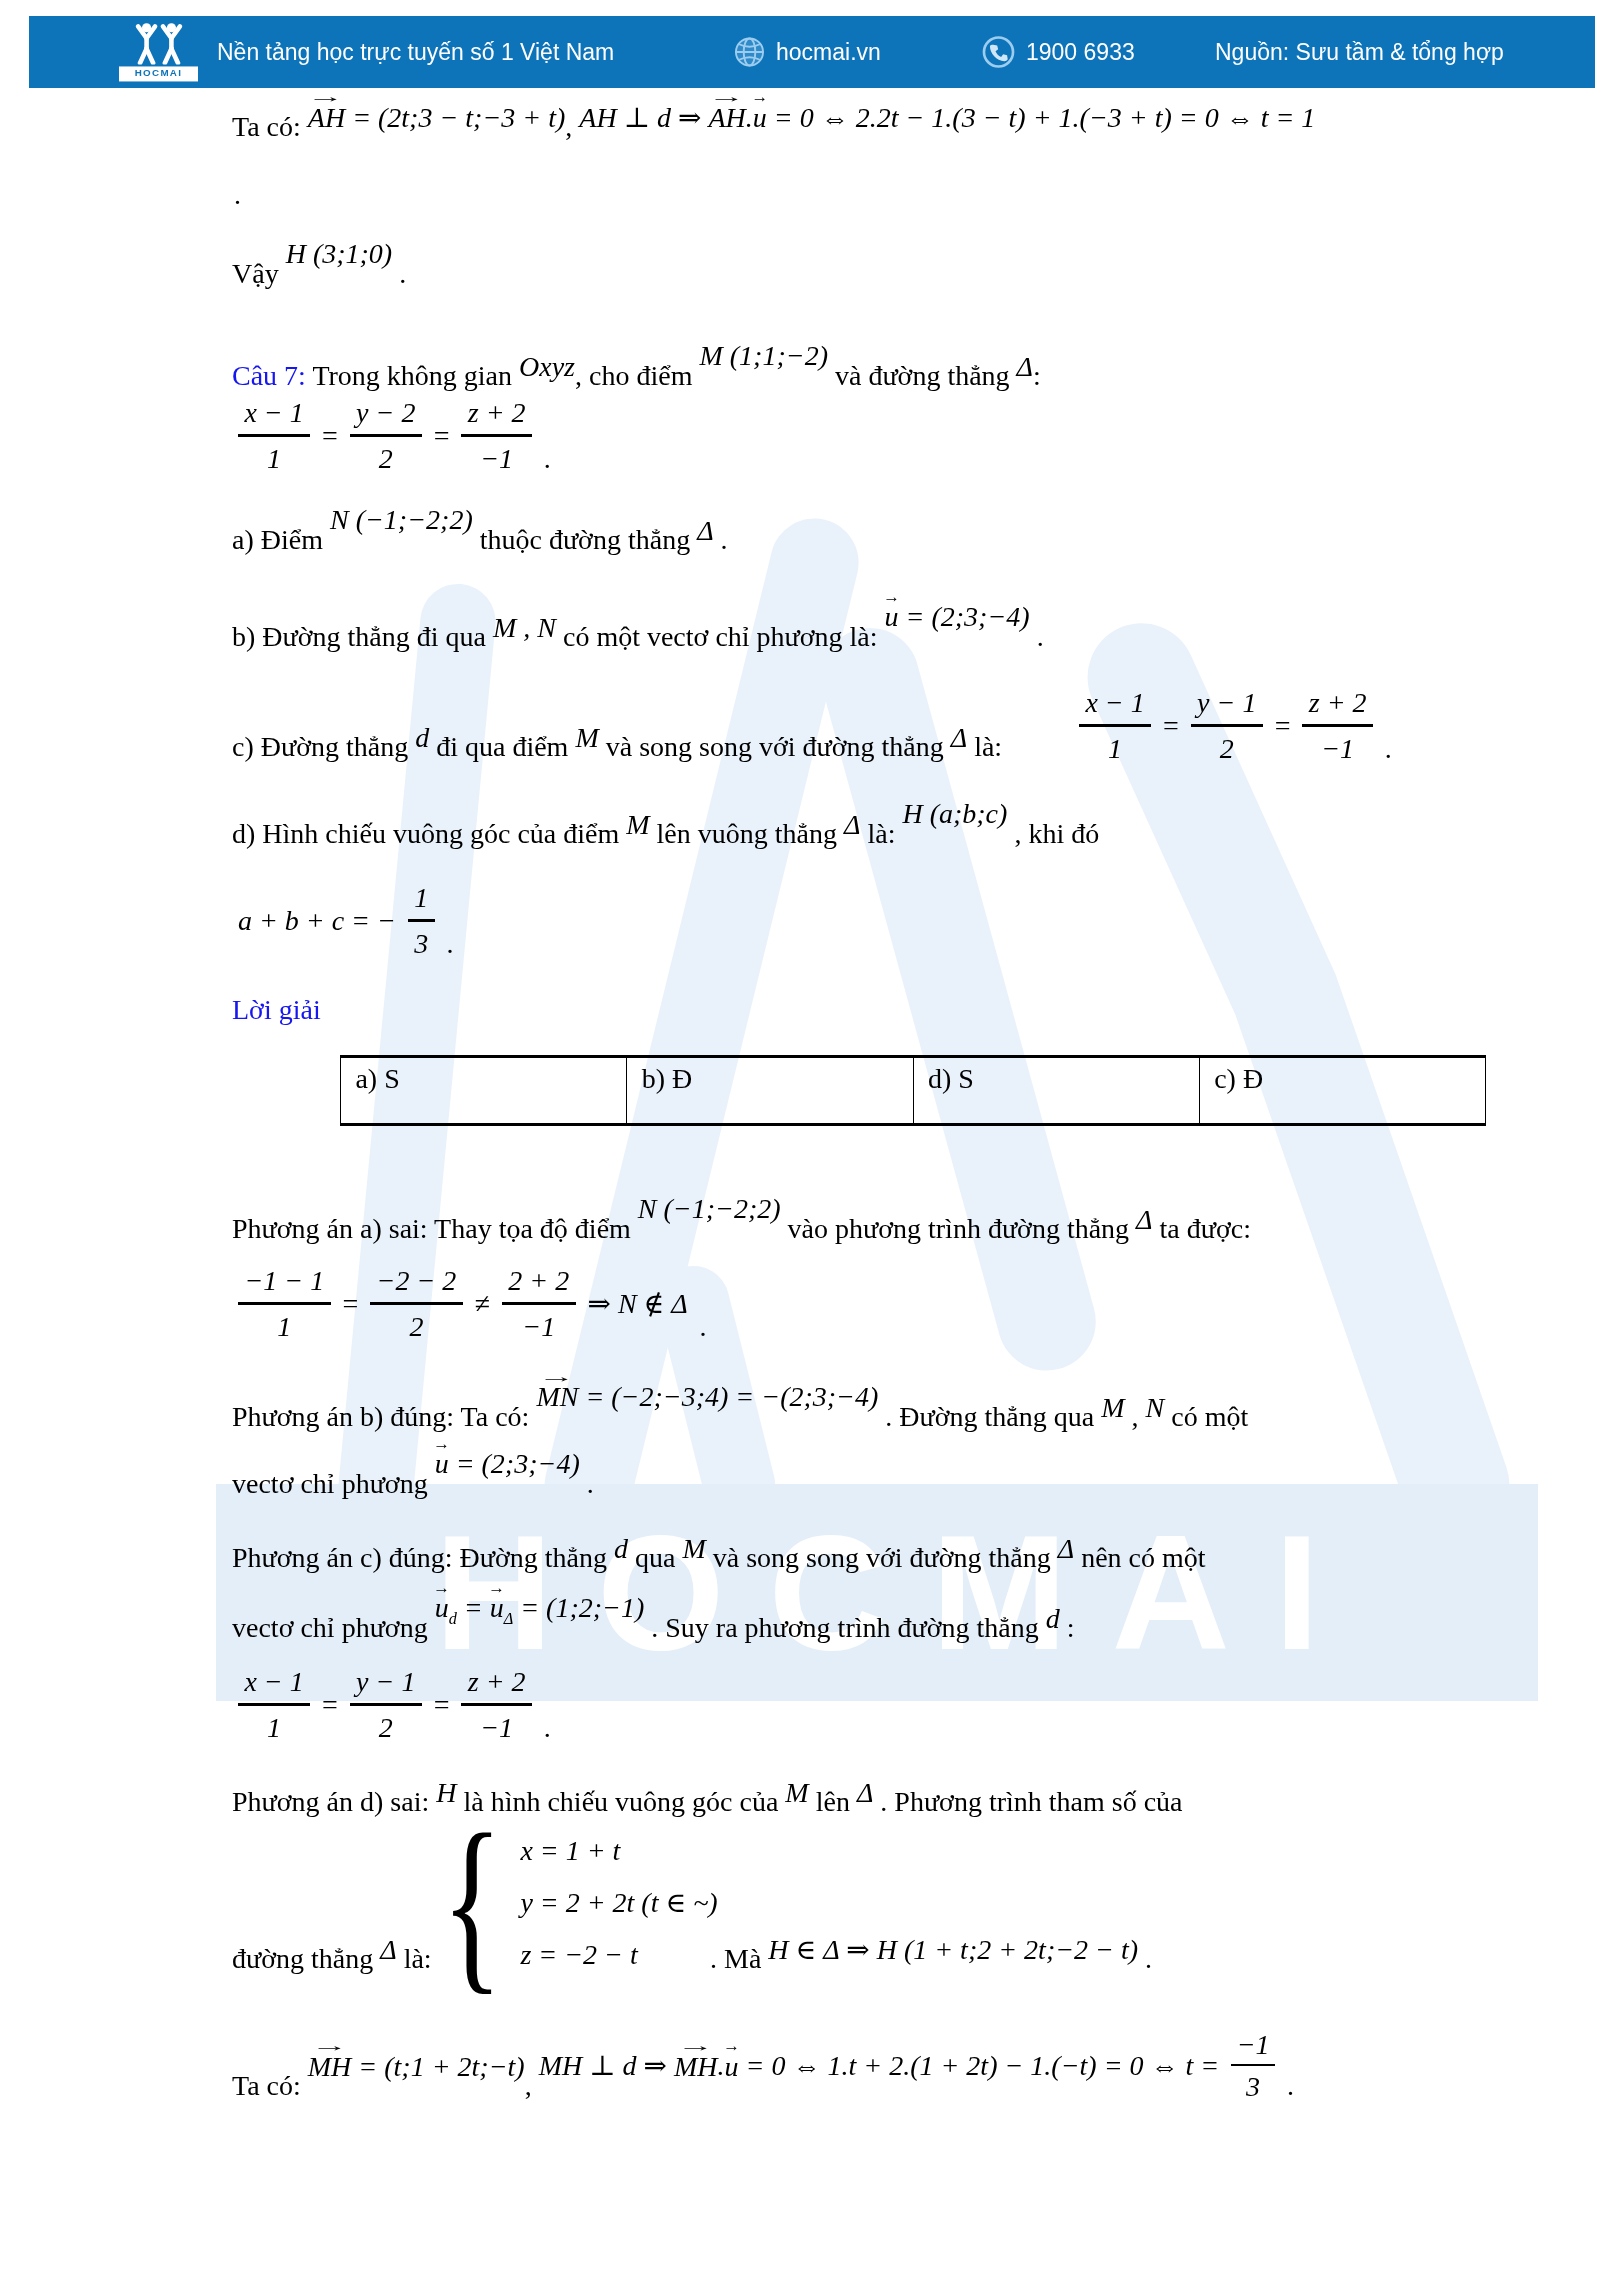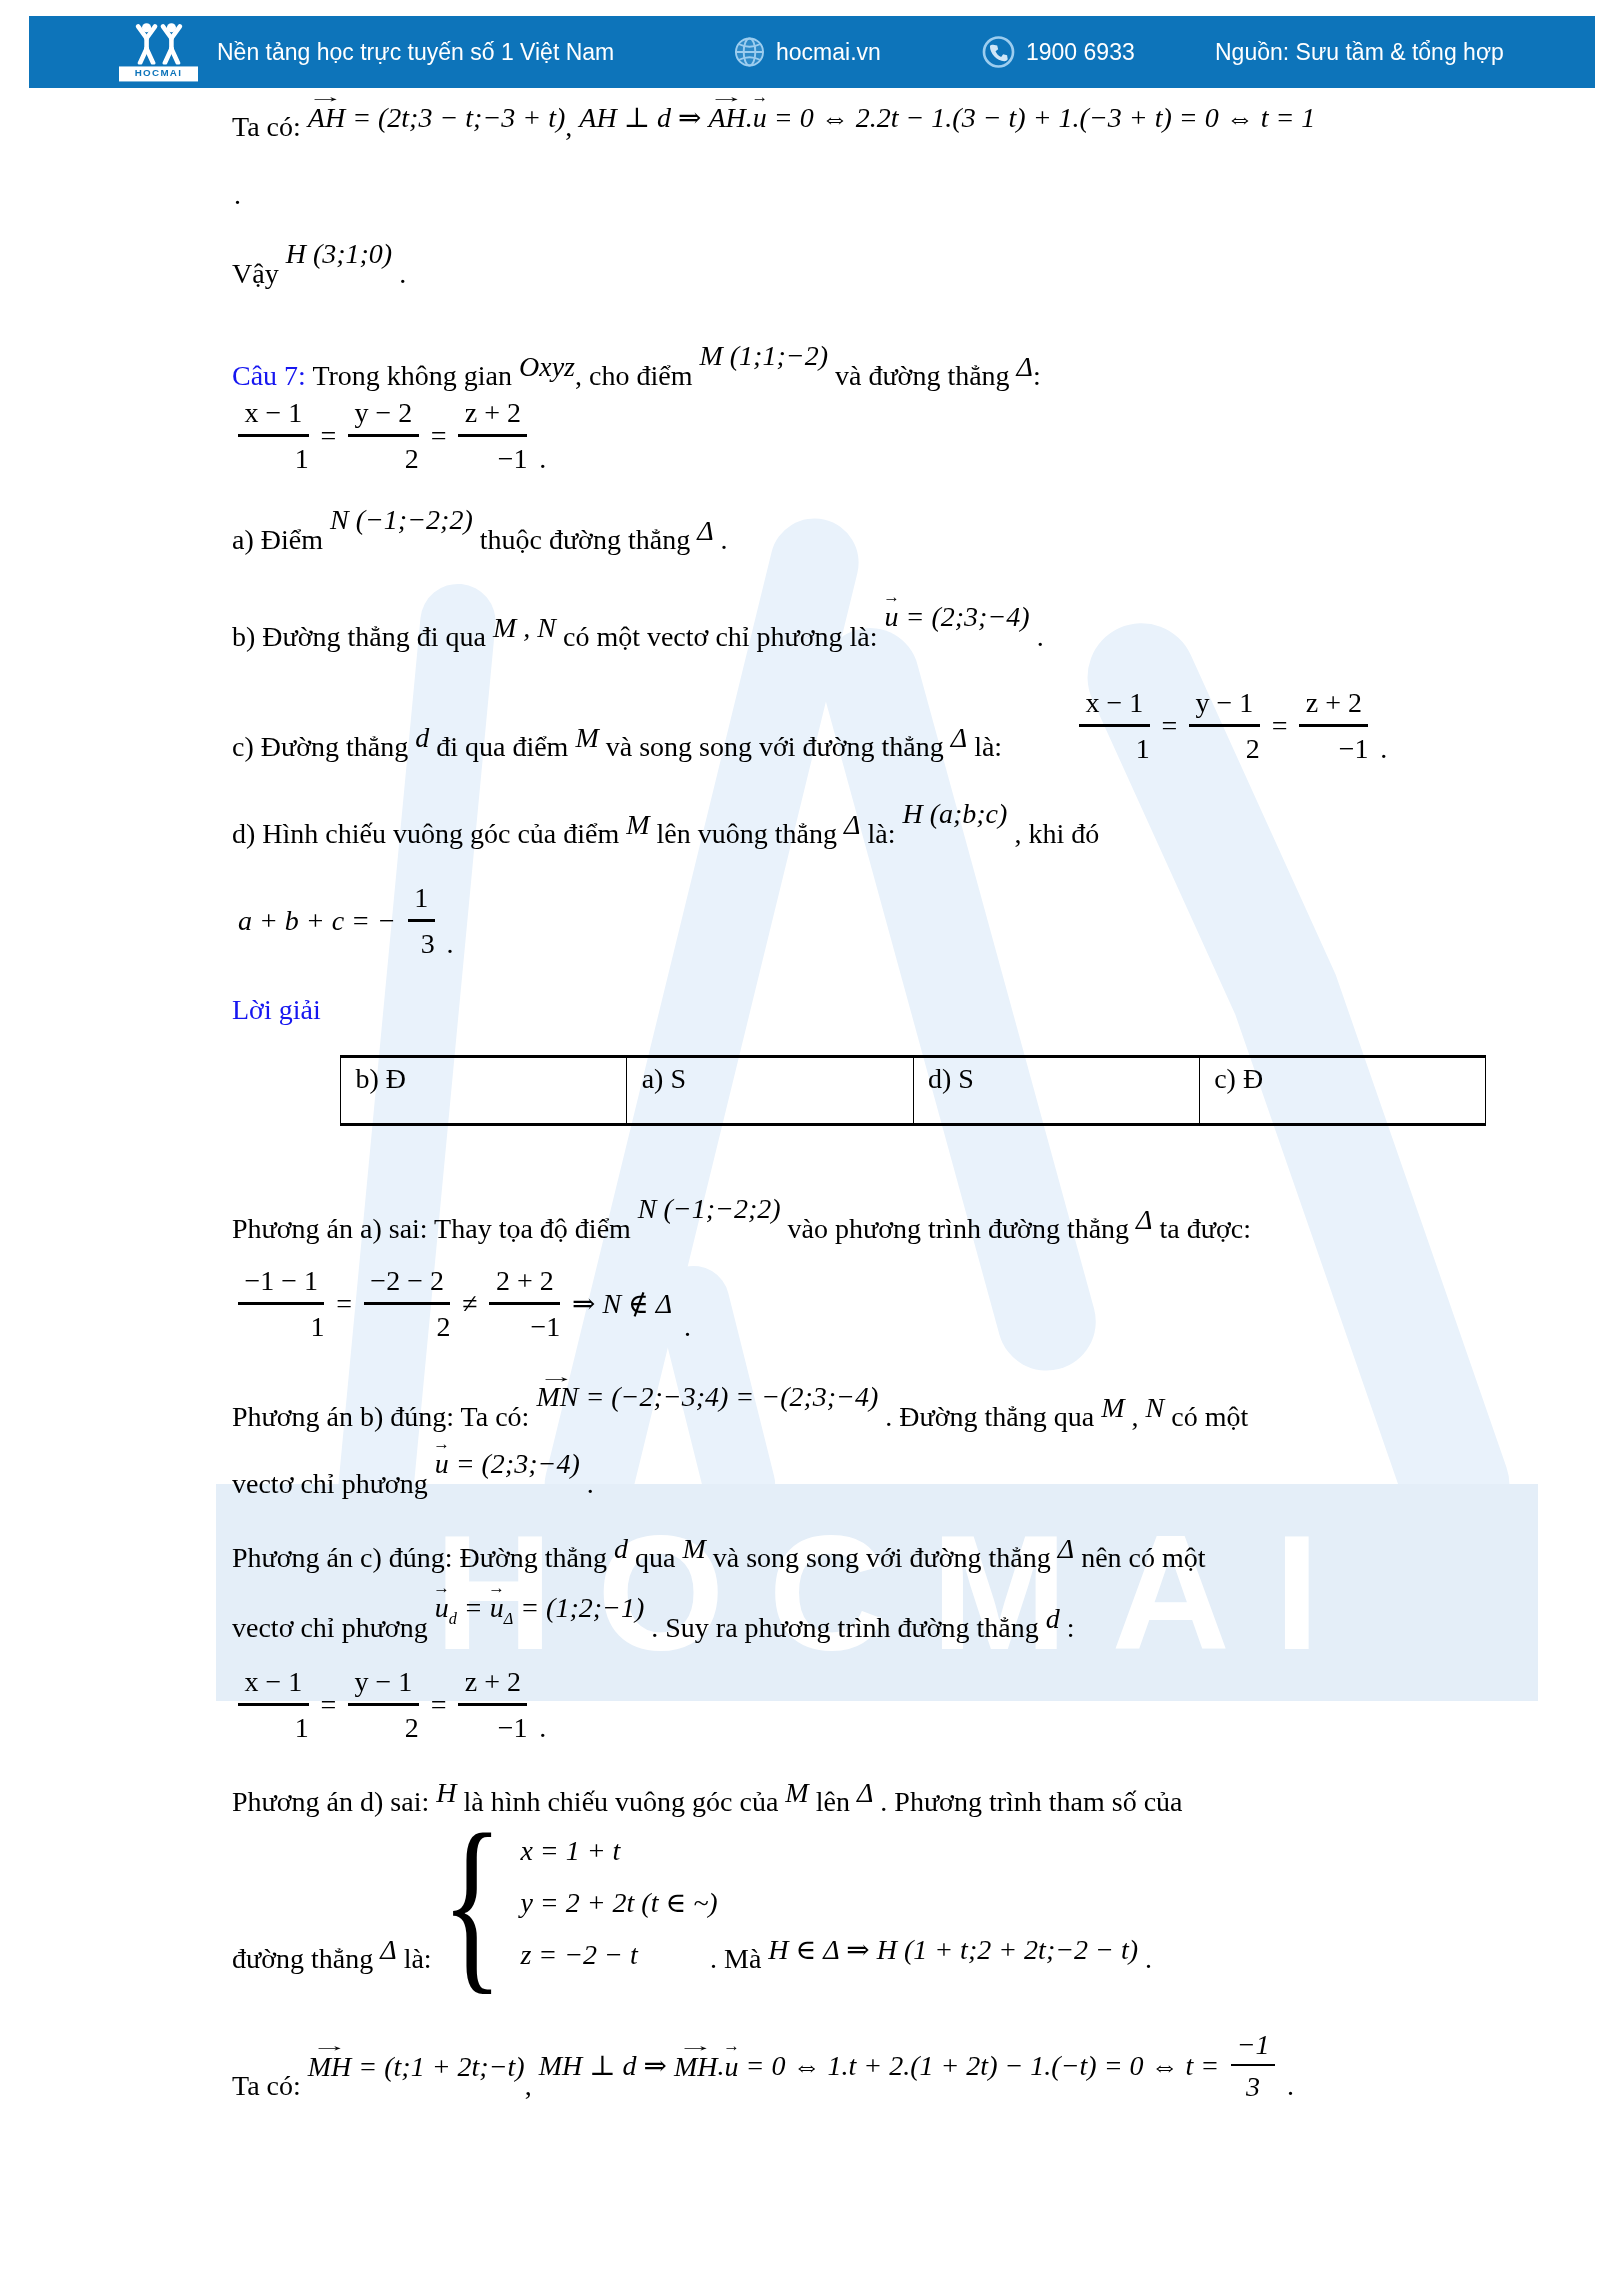--- a/index.html
+++ b/index.html
@@ -39,21 +39,21 @@
   .blue { color:#1616f0; font-weight:normal; }
   .vec { position:relative; display:inline-block; font-style:italic; }
   .vec::after { content:attr(data-arrow); position:absolute; left:50%; top:-0.80em;
     transform:translateX(-50%); font-size:0.60em; font-style:normal; white-space:nowrap; }
   .vec.wide::after { transform:translateX(-50%) scaleX(2.2); }
   .ssub { font-size:0.58em; font-style:italic; }
   
   .frow { position:absolute; left:232px; display:flex; align-items:center; z-index:2;
     font-size:28px; line-height:1.2; white-space:nowrap; }
   .frow > span { margin:0 5.9px; }
-  .frac { display:inline-block; text-align:right; }
+  .frac { display:inline-block; text-align:center; font-style:italic; }
   .frac .nu { display:block; border-bottom:3.3px solid #000; padding:0 6.5px 4.6px; }
   .frac .de { display:block; padding-top:4.6px; }
   .dotlow { align-self:flex-end; margin-left:2.6px; }
   .ifrac { display:inline-block; text-align:center; font-style:italic; vertical-align:middle;
     position:relative; top:-3.9px; margin:0 5.2px; }
   .ifrac .nu { display:block; border-bottom:2.6px solid #000; padding:0 5.2px 3.3px; }
   .ifrac .de { display:block; padding-top:3.3px; }
   
   .sys { position:absolute; left:425px; top:1826px; display:flex; align-items:center;
     z-index:2; font-size:28px; line-height:1.2; }
@@ -235,22 +235,22 @@
     <span class="frac">
         <span class="nu">1</span>
         <span class="de">3</span>
       </span>
     <span class="dotlow">.</span>
   </div>
 
   <div class="line blue" style="top:993px">Lời giải</div>
 
   <div class="anstable">
+    <div class="cell">a) S</div>
     <div class="cell">b) Đ</div>
-    <div class="cell">a) S</div>
     <div class="cell">d) S</div>
     <div class="cell">c) Đ</div>
   </div>
 
   <div class="line" style="top:1212px">
     <span>Phương án a) sai: Thay tọa độ điểm </span>
     <span class="rz r2 m">N (−1;−2;2)</span>
     <span> vào phương trình đường thẳng </span>
     <span class="rz r1 m">Δ</span>
     <span> ta được:</span>

